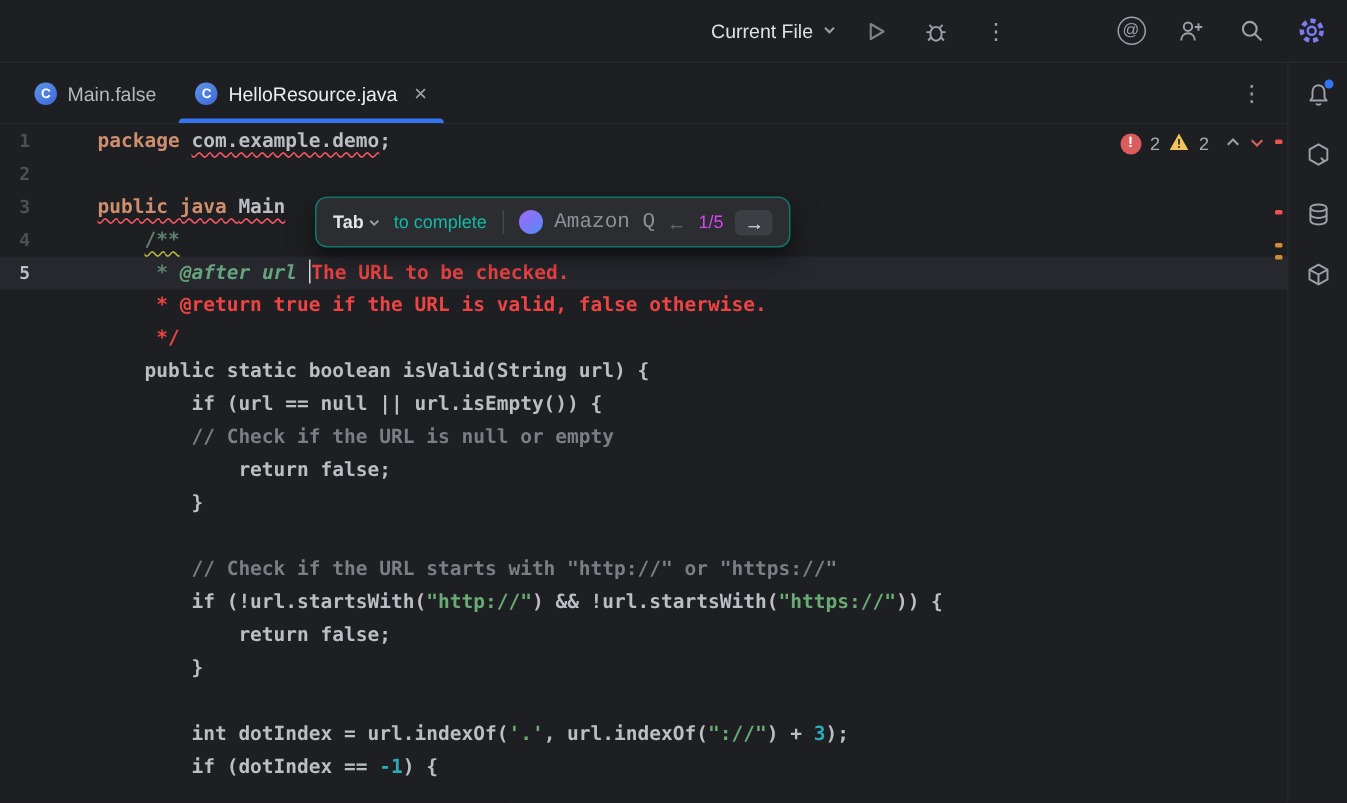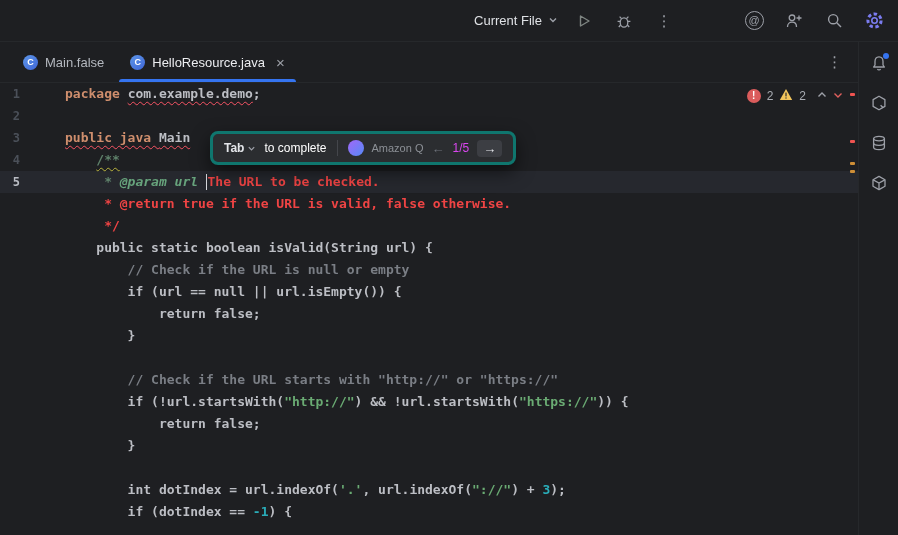--- a/index.html
+++ b/index.html
@@ -102,32 +102,32 @@
     width:14px; height:14px; border-radius:50%; background:#DB5C5C;
     color:#fff; font-size:10px; font-weight:bold;
     display:flex; align-items:center; justify-content:center; line-height:1;
   }
   .insp-chevrons { display:flex; align-items:center; gap:4px; margin-left:4px; }
 
   
   .popup {
     position:absolute; left:210px; top:48px; height:34px; z-index:6;
     display:flex; align-items:center; gap:8px; padding:0 11px;
-    background:#2B2D30; border:3px solid #0f766e; border-radius:8px;
+    background:#2B2D30; border:1px solid #0f766e; border-radius:8px;
     box-shadow:0 7px 18px rgba(0,0,0,.55);
     font-family:"Liberation Sans", sans-serif; font-size:12px;
   }
   .tab-key { display:flex; align-items:center; gap:3px; font-weight:bold; color:#E3E5E9; }
-  .popup-hint { color:#ffffff; }
+  .popup-hint { color:#14b8a6; }
   .popup-div { width:1px; height:16px; background:#44464B; margin:0 2px; }
   .q-ball {
     width:16px; height:16px; border-radius:50%;
     background:linear-gradient(135deg,#9A6BF8 10%,#5C86F7 90%);
   }
-  .provider { color:#8C9096; font-size:11px; }
+  .provider { color:#8C9096; font-size:14px;font-family:Liberation Mono, monospace; }
   .nav-arrow { color:#6E727A; font-size:13px; line-height:1; }
   .counter { color:#d946ef; }
   .nav-arrow.next {
     color:#E3E5E9; background:#3C3E43; border-radius:4px; padding:2px 6px;
   }
 
   
   .stripe-mark { position:absolute; right:3px; width:5px; height:3px; border-radius:1px; z-index:3; }
 
   
@@ -217,26 +217,26 @@
         </div>
         <span class="tabs-more">⋮</span>
       </div>
 
       <div class="editor">
         <div id="code-lines">
             <div class="code-line"><span class="gutter-num">1</span><span class="code-text"><span class="kw">package </span><span class="plain sq-err">com.example.demo</span><span class="plain">;</span></span></div>
             <div class="code-line"><span class="gutter-num">2</span><span class="code-text"></span></div>
             <div class="code-line"><span class="gutter-num">3</span><span class="code-text"><span class="kw sq-err">public java </span><span class="plain sq-err">Main</span></span></div>
             <div class="code-line"><span class="gutter-num">4</span><span class="code-text"><span class="plain">    </span><span class="doc sq-warn">/**</span></span></div>
-            <div class="code-line current"><span class="gutter-num">5</span><span class="code-text"><span class="plain">     </span><span class="doc">* </span><span class="doctag">@param url </span><span class="caret"></span><span class="ghost">The URL to be checked.</span></span></div>
+            <div class="code-line current"><span class="gutter-num">5</span><span class="code-text"><span class="plain">     </span><span class="doc">* </span><span class="doctag">@after url </span><span class="caret"></span><span class="ghost">The URL to be checked.</span></span></div>
             <div class="code-line"><span class="gutter-num"></span><span class="code-text"><span class="ghost">     * @return true if the URL is valid, false otherwise.</span></span></div>
             <div class="code-line"><span class="gutter-num"></span><span class="code-text"><span class="ghost">     */</span></span></div>
             <div class="code-line"><span class="gutter-num"></span><span class="code-text"><span class="plain">    public static boolean isValid(String url) {</span></span></div>
+            <div class="code-line"><span class="gutter-num"></span><span class="code-text"><span class="plain">        if (url == null || url.isEmpty()) {</span></span></div>
             <div class="code-line"><span class="gutter-num"></span><span class="code-text"><span class="cmt">        // Check if the URL is null or empty</span></span></div>
-            <div class="code-line"><span class="gutter-num"></span><span class="code-text"><span class="plain">        if (url == null || url.isEmpty()) {</span></span></div>
             <div class="code-line"><span class="gutter-num"></span><span class="code-text"><span class="plain">            return false;</span></span></div>
             <div class="code-line"><span class="gutter-num"></span><span class="code-text"><span class="plain">        }</span></span></div>
             <div class="code-line"><span class="gutter-num"></span><span class="code-text"></span></div>
             <div class="code-line"><span class="gutter-num"></span><span class="code-text"><span class="cmt">        // Check if the URL starts with "http://" or "https://"</span></span></div>
             <div class="code-line"><span class="gutter-num"></span><span class="code-text"><span class="plain">        if (!url.startsWith(</span><span class="str">"http://"</span><span class="plain">) &amp;&amp; !url.startsWith(</span><span class="str">"https://"</span><span class="plain">)) {</span></span></div>
             <div class="code-line"><span class="gutter-num"></span><span class="code-text"><span class="plain">            return false;</span></span></div>
             <div class="code-line"><span class="gutter-num"></span><span class="code-text"><span class="plain">        }</span></span></div>
             <div class="code-line"><span class="gutter-num"></span><span class="code-text"></span></div>
             <div class="code-line"><span class="gutter-num"></span><span class="code-text"><span class="plain">        int dotIndex = url.indexOf(</span><span class="str">'.'</span><span class="plain">, url.indexOf(</span><span class="str">"://"</span><span class="plain">) + </span><span class="num">3</span><span class="plain">);</span></span></div>
             <div class="code-line"><span class="gutter-num"></span><span class="code-text"><span class="plain">        if (dotIndex == </span><span class="num">-1</span><span class="plain">) {</span></span></div>

